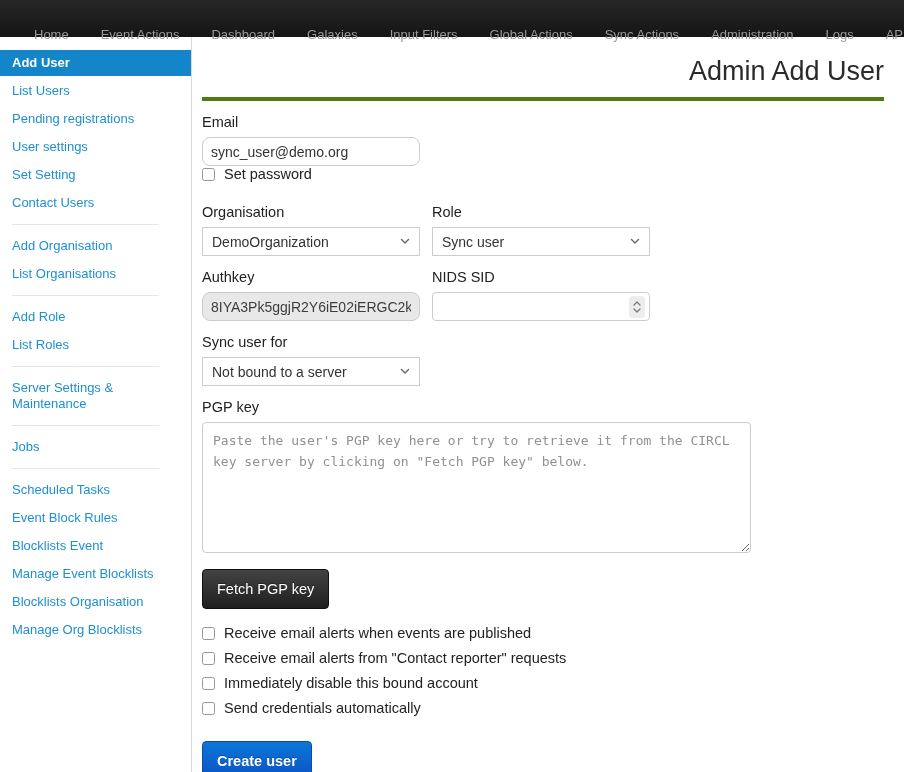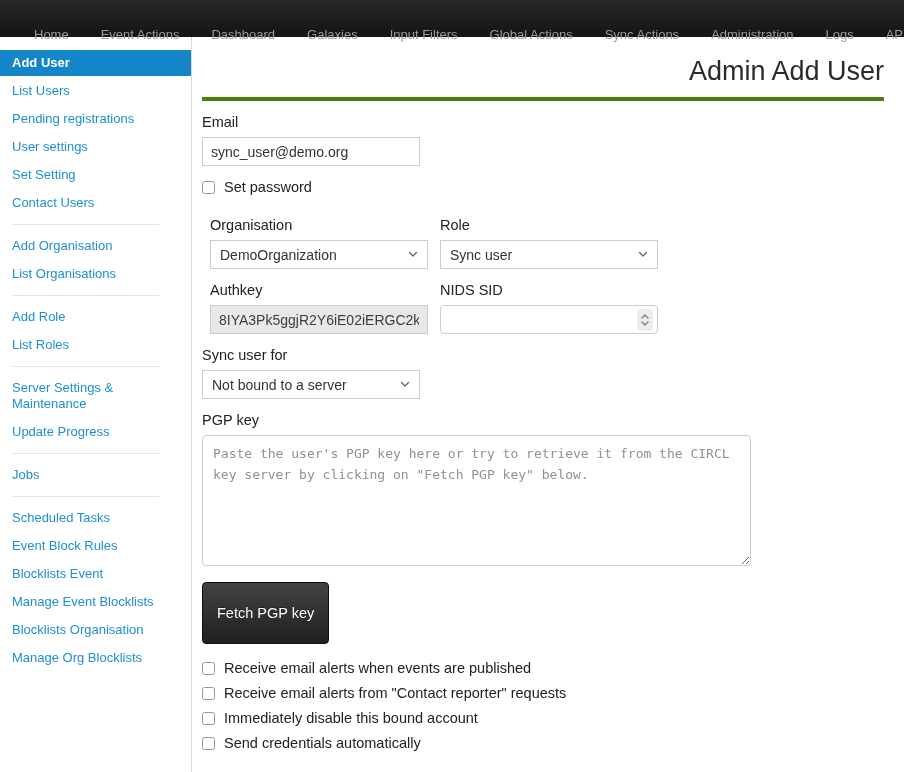--- a/index.html
+++ b/index.html
@@ -47,26 +47,26 @@
   .page-title {
     font-size: 27px; font-weight: 500; color: #2b2b2b;
     margin: 0; padding-bottom: 10px; line-height: 1.2;
     border-bottom: 4px solid #4d7c0f;
     text-align: right;
   }
   .form { margin-top: 4px; }
   .field-label { font-size: 14.5px; color: #222; margin: 13px 0 7px; }
   .text-input {
     width: 218px; height: 29px;
-    border: 1px solid #ccc; border-radius: 0;
+    border: 1px solid #ccc; border-radius: 8px;
     font-size: 14px; font-family: inherit; color: #333;
     padding: 0 8px; background: #fff; outline: none;
   }
   .text-input.disabled { background: #e8e8e8; color: #3d3d3d; }
-  .row2 { display: flex; gap: 12px; margin-left: 8px; }
+  .row2 { display: flex; gap: 12px; }
   .col { width: 218px; }
 
   .select {
     width: 218px; height: 29px;
     border: 1px solid #ccc; border-radius: 0; background: #fff;
     display: flex; align-items: center; justify-content: space-between;
     padding: 0 9px; font-size: 14px; color: #333; cursor: pointer;
   }
   .chev svg { display: block; }
 
@@ -88,21 +88,21 @@
     width: 549px; height: 131px;
     border: 1px solid #ccc; border-radius: 4px;
     padding: 8px 10px;
     font-family: "DejaVu Sans Mono", monospace;
     font-size: 13px; line-height: 1.6; color: #333;
     resize: both; outline: none;
   }
   .pgp-textarea::placeholder { color: #919191; }
 
   .btn { display: inline-block; border-radius: 4px; font-size: 14.5px;
-    font-family: inherit; padding: 22px 14px; cursor: pointer; }
+    font-family: inherit; padding: 11px 14px; cursor: pointer; }
   .btn-dark {
     margin-top: 12px; color: #fff;
     background: linear-gradient(#434343, #1f1f1f);
     border: 1px solid #0f0f0f;
     text-shadow: 0 -1px 0 rgba(0,0,0,.35);
   }
   .btn-primary {
     margin-top: 16px; margin-bottom: 16px;
     color: #fff; font-weight: bold;
     background: linear-gradient(#0d76d8, #0a52c2);
@@ -147,41 +147,40 @@
     <span class="side-item">Set Setting</span>
     <span class="side-item">Contact Users</span>
     <hr class="side-divider">
     <span class="side-item">Add Organisation</span>
     <span class="side-item">List Organisations</span>
     <hr class="side-divider">
     <span class="side-item">Add Role</span>
     <span class="side-item">List Roles</span>
     <hr class="side-divider">
     <span class="side-item">Server Settings &amp; Maintenance</span>
-    <span class="side-item">Update Progress</span>
     <hr class="side-divider">
     <span class="side-item">Jobs</span>
     <hr class="side-divider">
     <span class="side-item">Scheduled Tasks</span>
     <span class="side-item">Event Block Rules</span>
     <span class="side-item">Blocklists Event</span>
     <span class="side-item">Manage Event Blocklists</span>
     <span class="side-item">Blocklists Organisation</span>
     <span class="side-item">Manage Org Blocklists</span>
   </div>
 
   <div class="main">
     <h1 class="page-title">Admin Add User</h1>
 
     <div class="form">
 
       <div class="field-label">Email</div>
       <input class="text-input" type="text" value="sync_user@demo.org" style="">
 
-      <div class="checkbox-row" style="margin-top:13px;">
+      <div class="checkbox-row" style="">
         <span class="checkbox"></span>
         <span>Set password</span>
       </div>
 
       <div class="row2">
         <div class="col">
           <div class="field-label">Organisation</div>
           <div class="select">
             <span>DemoOrganization</span>
             <span class="chev">

